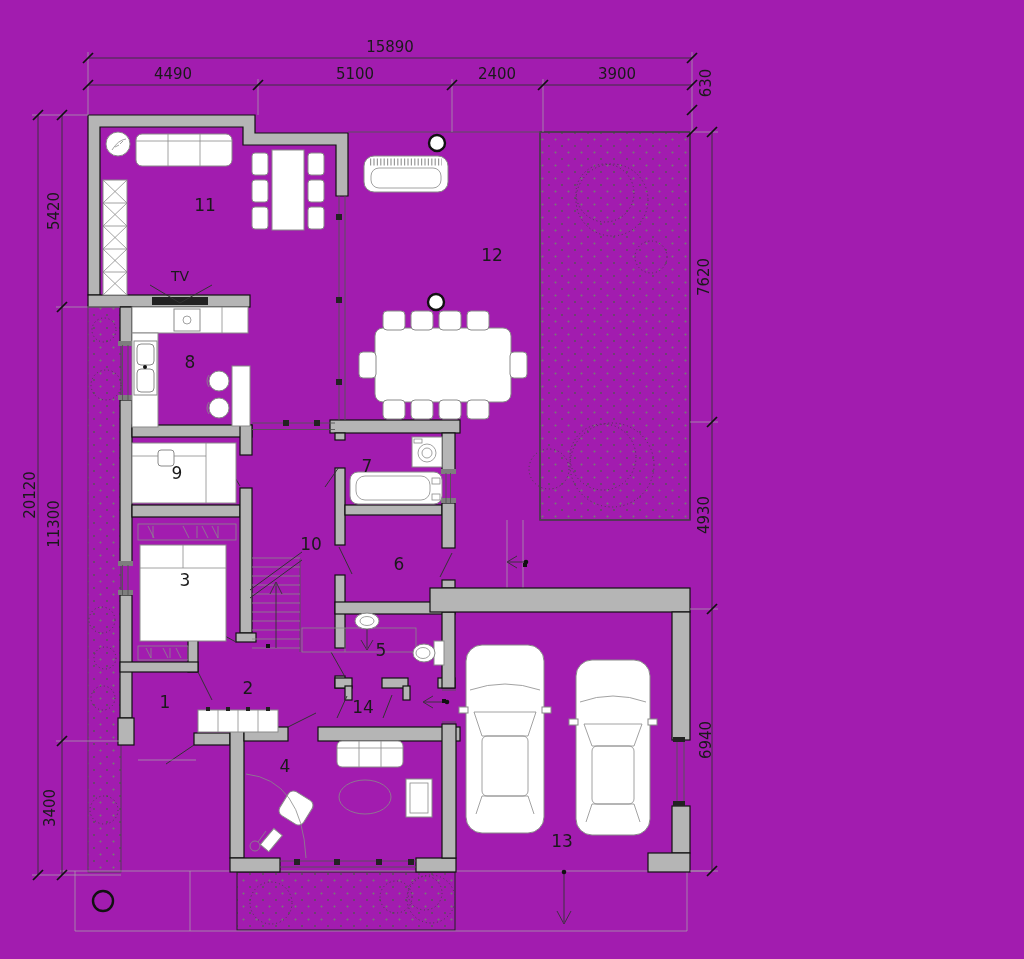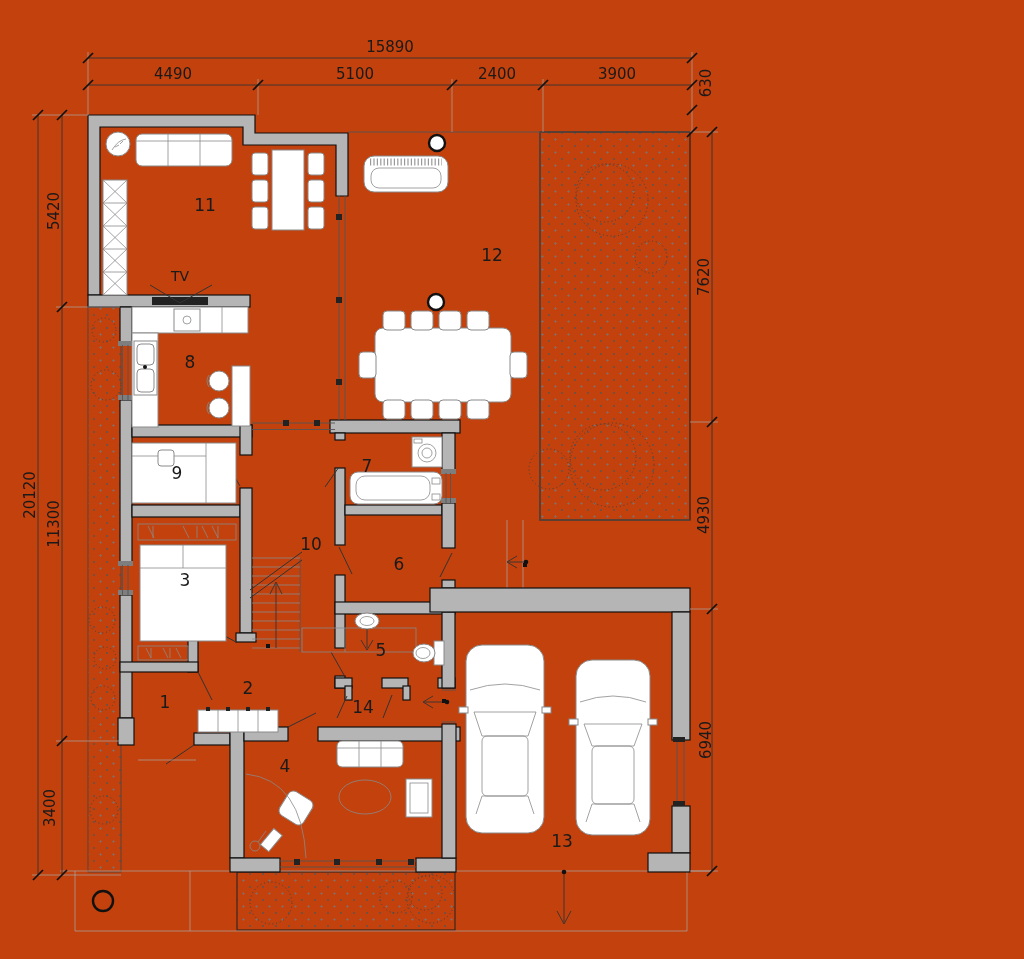--- a/index.html
+++ b/index.html
@@ -1,16 +1,16 @@
 <!DOCTYPE html>
 <html style="--wall: #b5b5b5;"><head>
 <meta charset="utf-8">
 <style>
   html,body{margin:0;padding:0;background:#fff;}
-  #canvas{width:1024px;height:959px;background:#c2410c;position:relative;font-family:"DejaVu Sans",sans-serif;}
+  #canvas{width:1024px;height:959px;background:#a21caf;position:relative;font-family:"DejaVu Sans",sans-serif;}
   svg{display:block;}
   .wall{fill:var(--wall,#b5b5b5);stroke:#111;stroke-width:1.2;}
   .wallcap{fill:#7e7e7e;stroke:none;}
   .glass-sq{fill:#222;stroke:none;}
   .thin{stroke:#555;stroke-width:0.9;fill:none;}
   .lite{stroke:#aaa;stroke-width:0.7;fill:none;}
   .dim{stroke:#333;stroke-width:0.9;fill:none;}
   .tick{stroke:#111;stroke-width:1.7;}
   .furn{stroke:#8a8a8a;stroke-width:1;fill:#fff;}
   .furn2{stroke:#8a8a8a;stroke-width:0.8;fill:none;}

